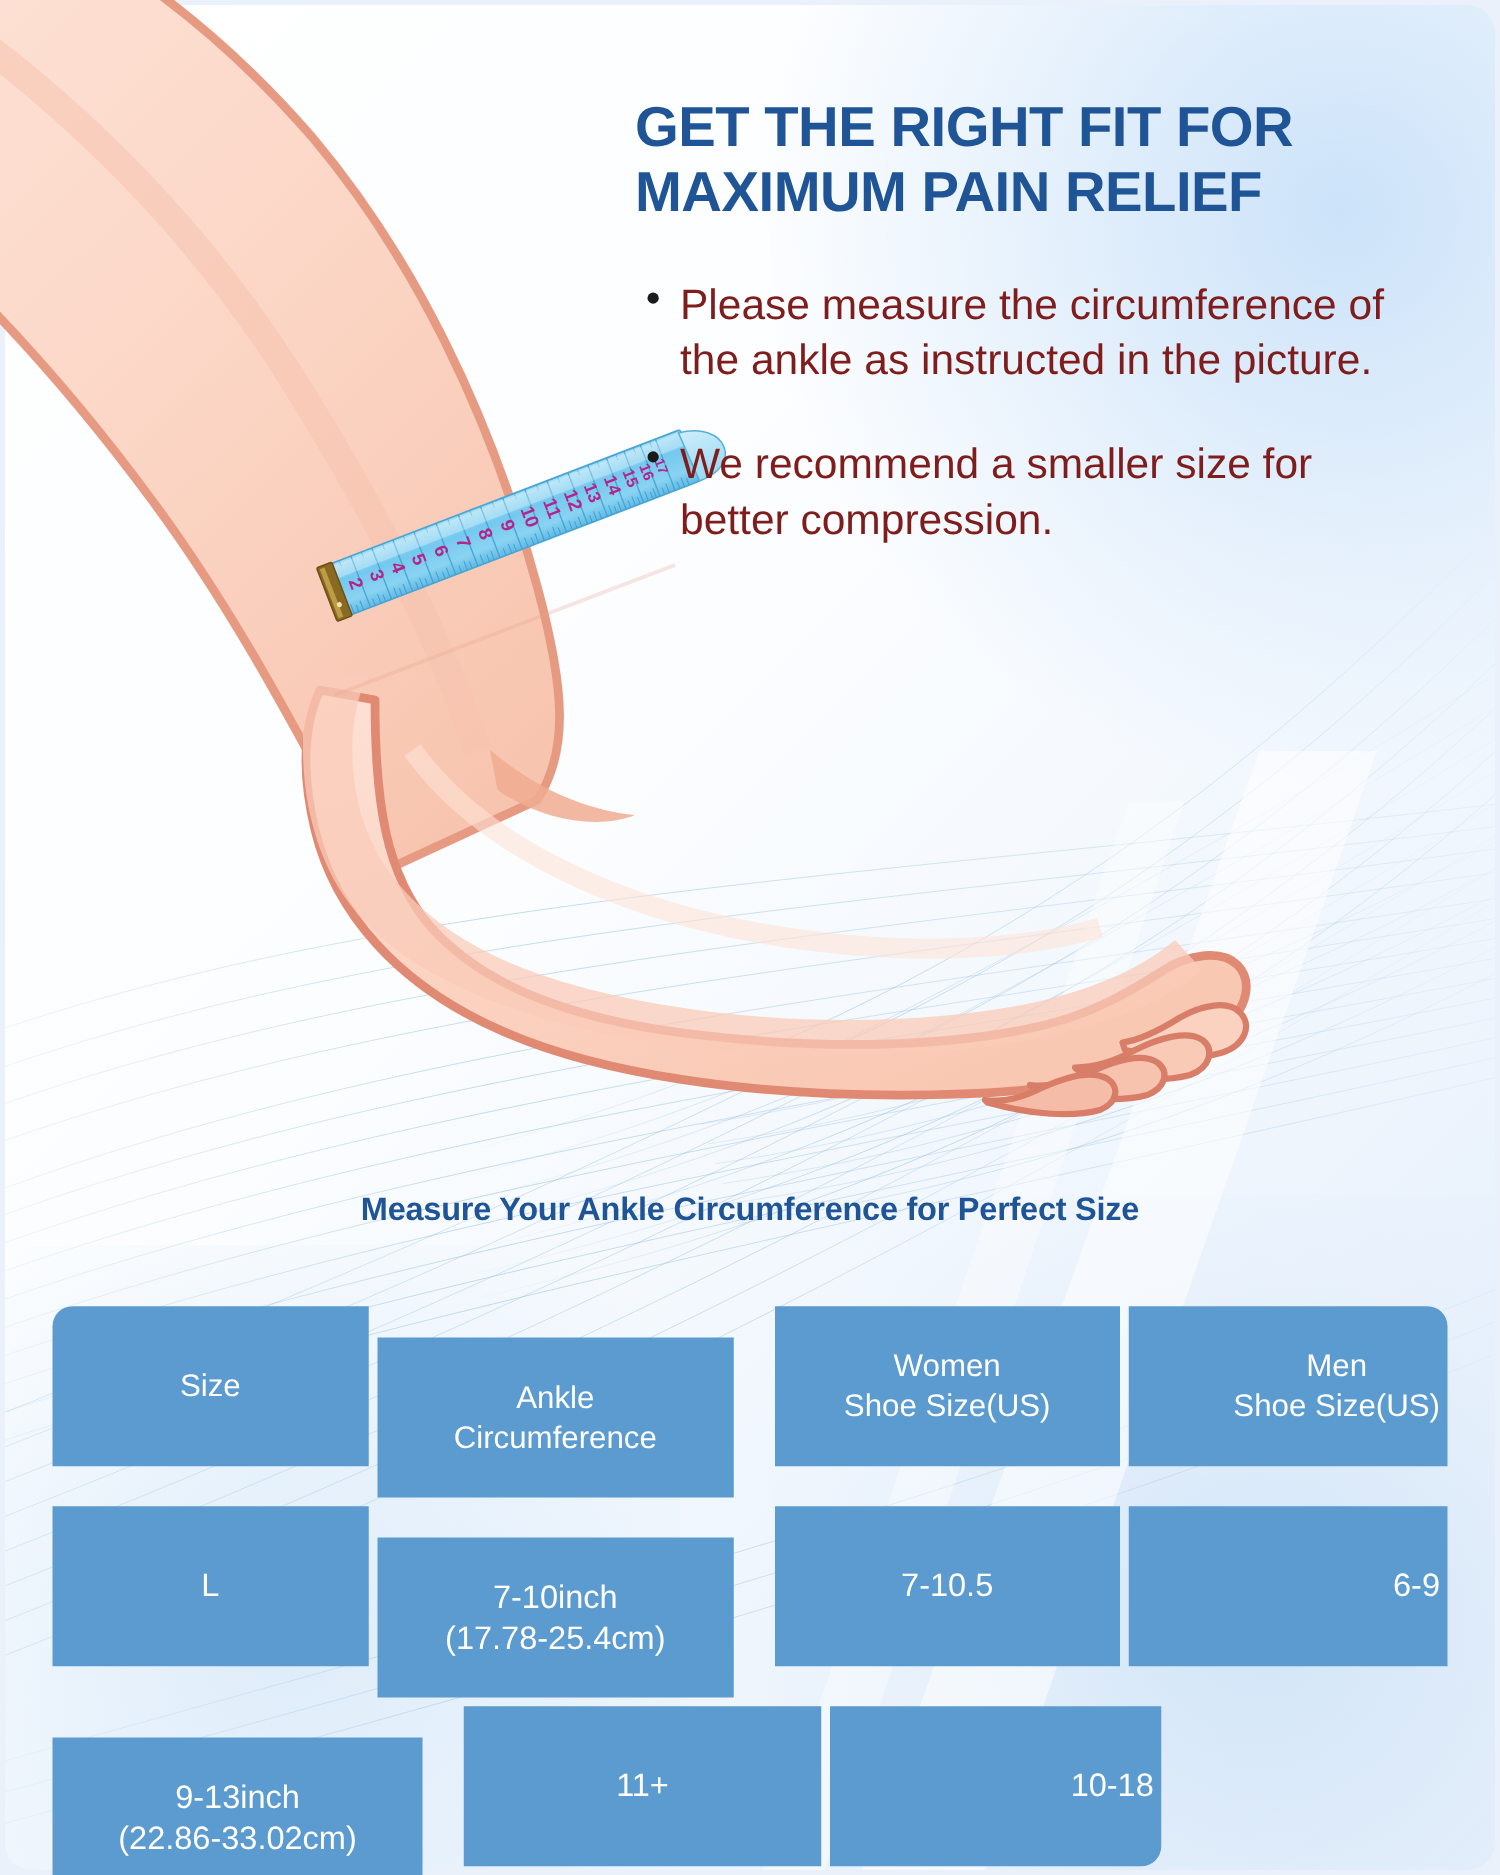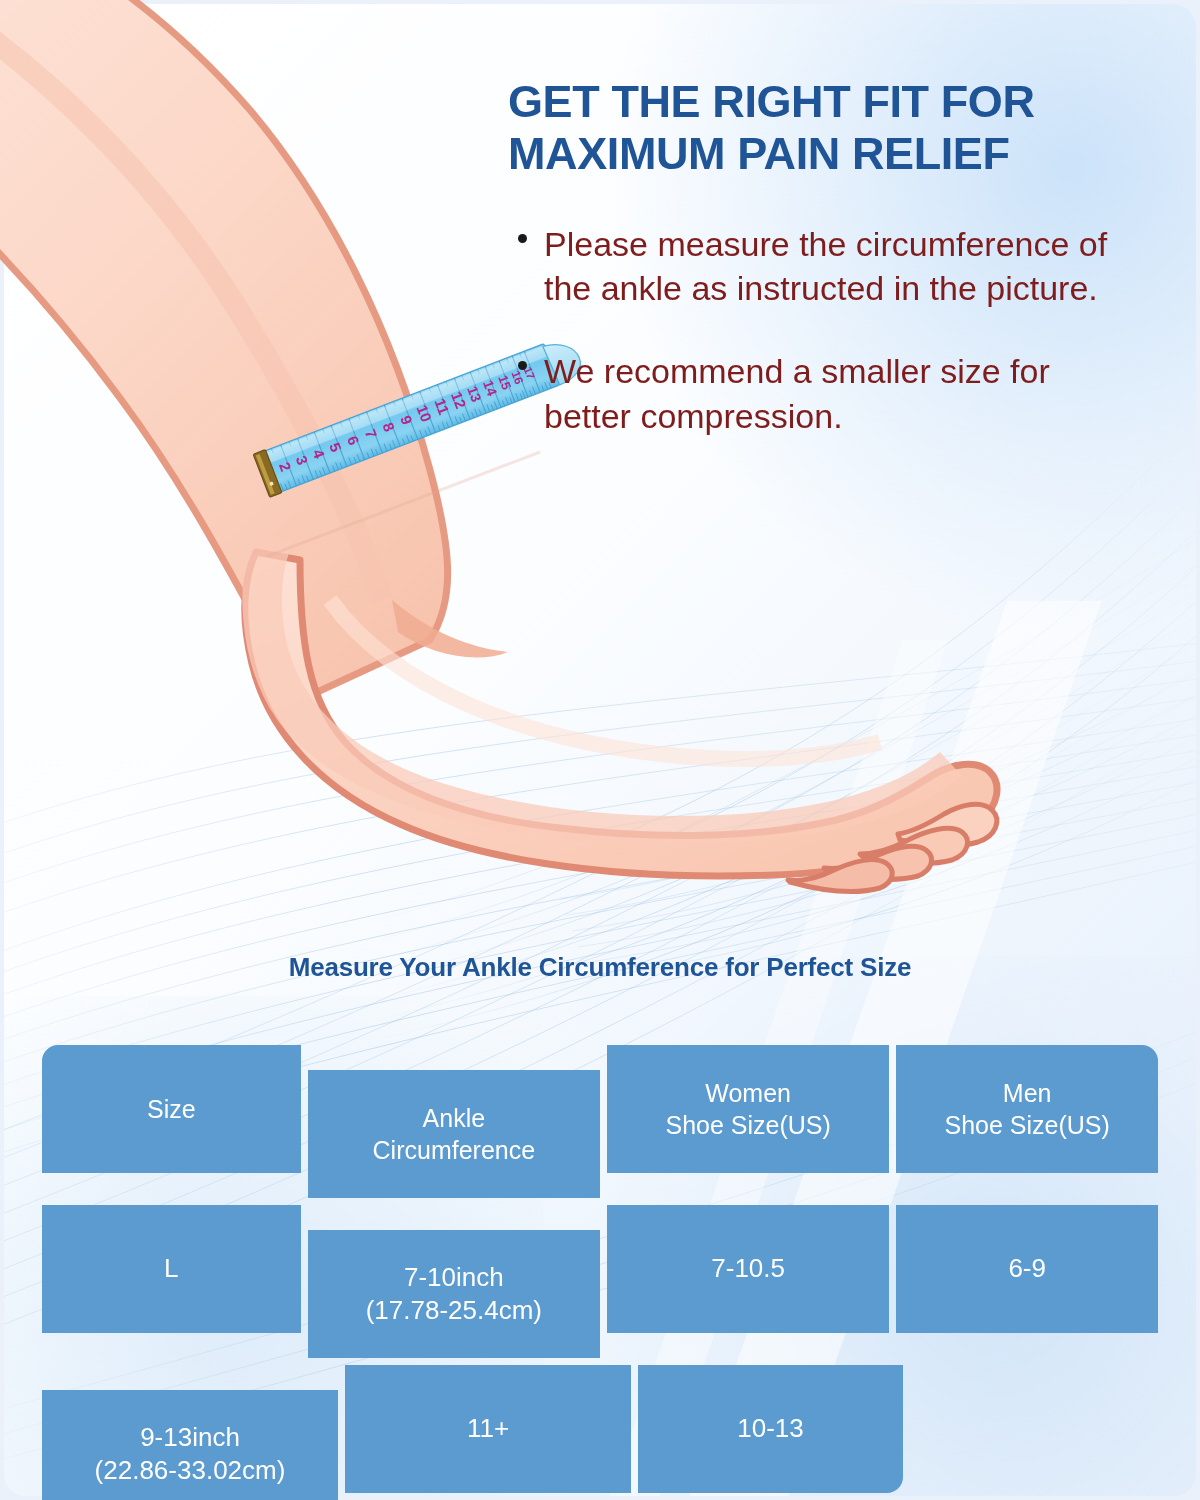--- a/index.html
+++ b/index.html
@@ -134,22 +134,22 @@
     height: 128px;
     font-size: 25px;
     line-height: 1.28;
     padding: 4px 6px;
   }
   .tcell .cellline { display: block; }
 
   
   .c-size  { width: 262px; }
   .c-circ  { width: 296px; margin-top: 25px; }
-  .c-women { width: 286px; }
-  .c-men   { width: 265px; }
+  .c-women { width: 286px; margin-left: 26px; }
+  .c-men   { width: 265px; justify-content: flex-end; }
 
   .trow.header .tcell { font-size: 25px; }
   .trow.body .tcell { font-size: 26px; }
 
   
   .trow.header .tcell:first-child { border-top-left-radius: 16px; }
   .trow.header .tcell:last-child  { border-top-right-radius: 16px; }
   .trow.last .tcell:first-child   { border-bottom-left-radius: 16px; }
   .trow.last .tcell:last-child    { border-bottom-right-radius: 16px; }
 </style>
@@ -520,18 +520,18 @@
     </div>
 
     <div class="trow body last">
       <div class="tcell c-circ">
         <span>
           <span class="cellline">9-13inch</span>
           <span class="cellline">(22.86-33.02cm)</span>
         </span>
       </div>
       <div class="tcell c-women">11+</div>
-      <div class="tcell c-men">10-13</div>
+      <div class="tcell c-men">10-18</div>
     </div>
 
   </div>
 
 </div>
 
 </body></html>

